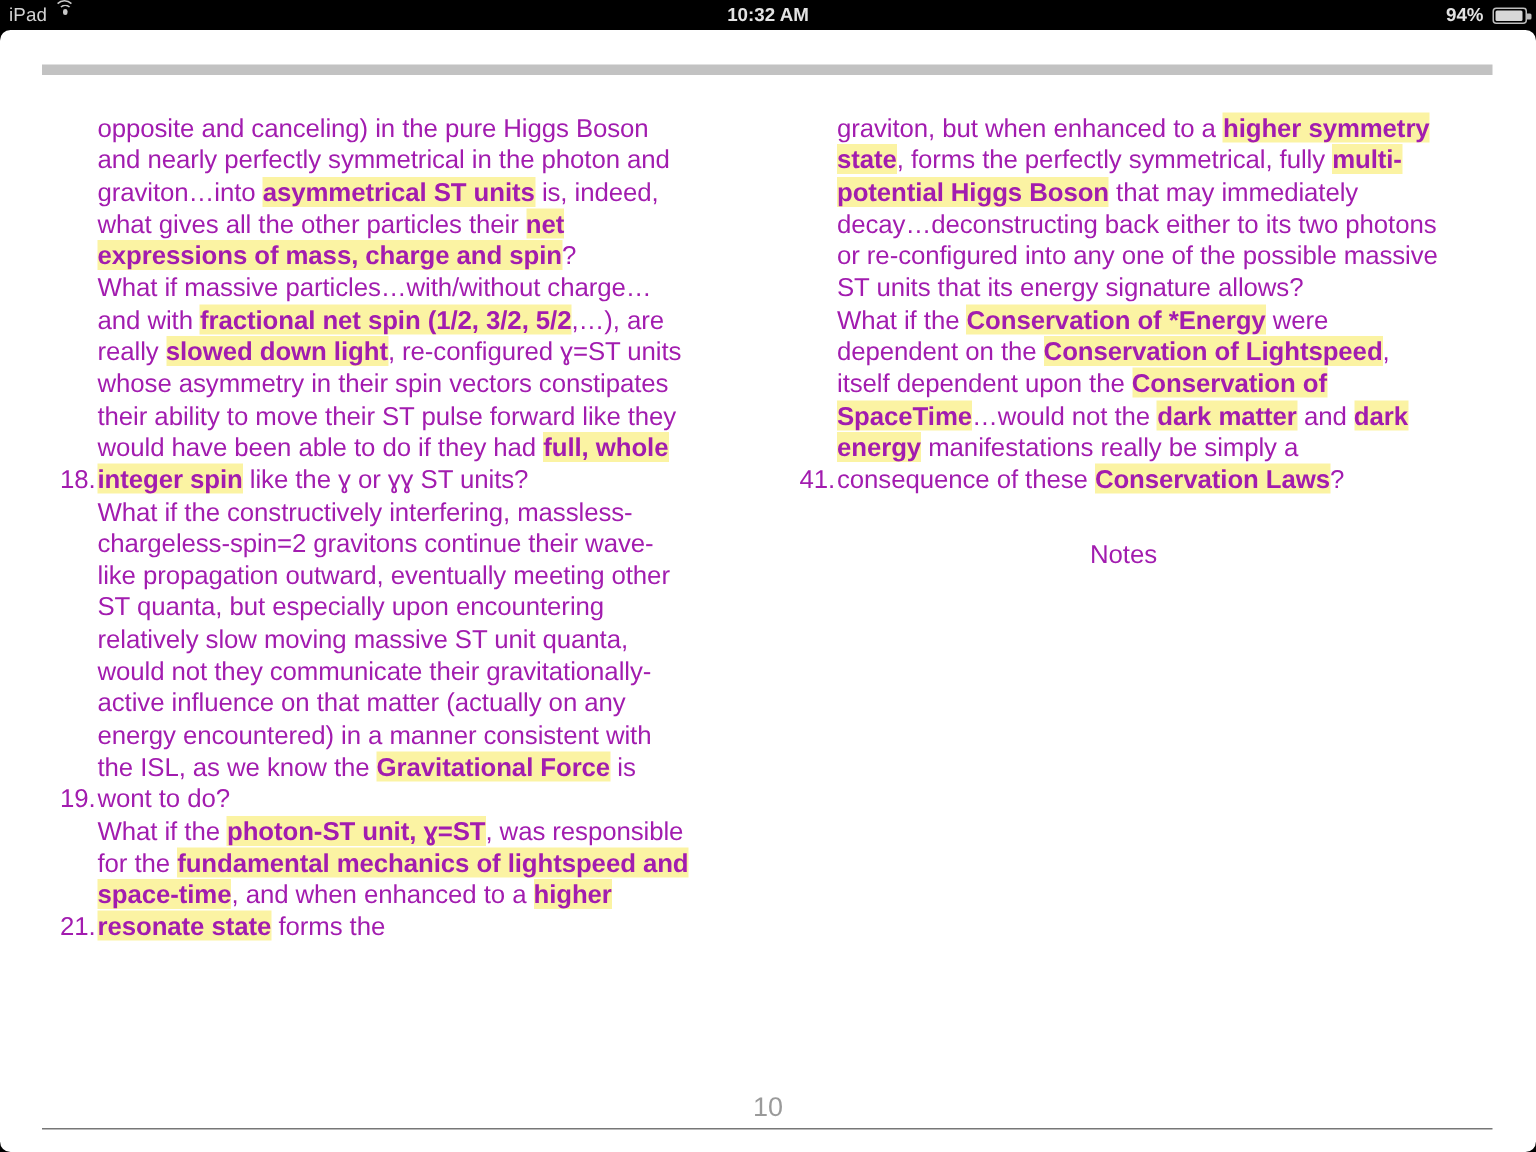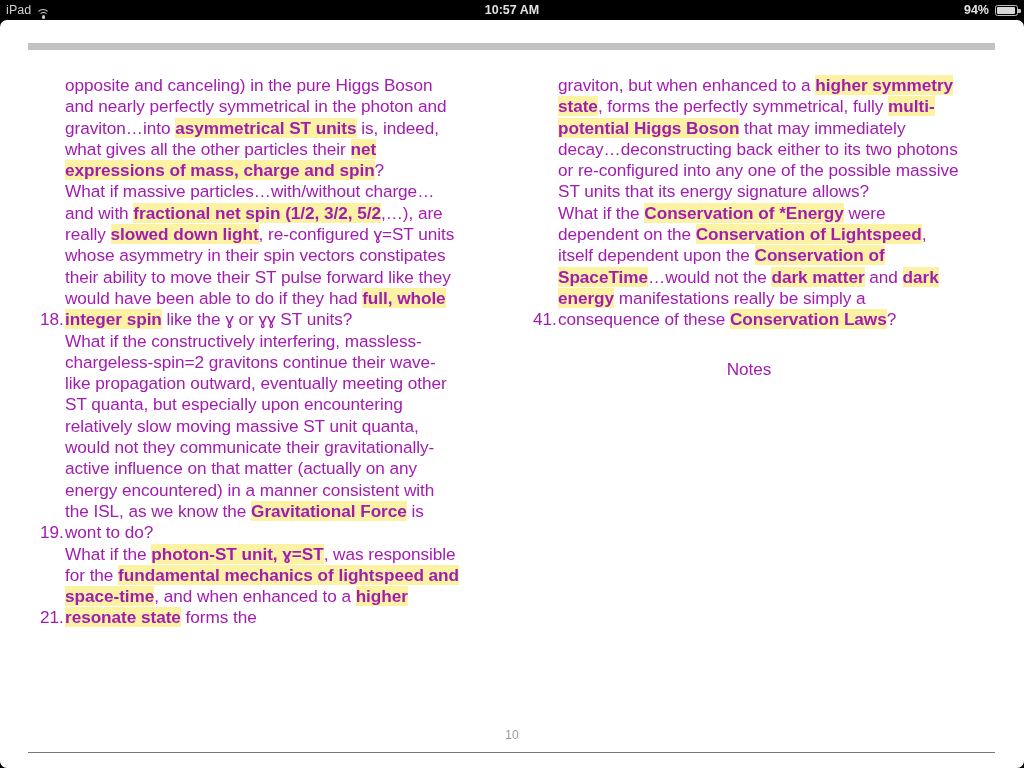--- a/index.html
+++ b/index.html
@@ -28,21 +28,21 @@
     background: #000;
     color: #cfcfcf;
     font-size: 12.5px;
     line-height: 20px;
     z-index: 20;
   }
   #status-left {
     position: absolute;
     left: 6px; top: 0;
     display: flex;
-    align-items: flex-end;
+    align-items: flex-start;
     gap: 5px;
     height: 20px;
   }
   #status-left .label { font-size: 12.5px; color: #d2d2d2; letter-spacing: .1px; }
   .wifi-icon { display: inline-block; width: 14px; height: 11px; position: relative; }
   .wifi-icon i {
     position: absolute;
     border: 1.4px solid #c9c9c9;
     border-bottom-color: transparent;
     border-left-color: transparent;
@@ -161,21 +161,21 @@
   .notes-title { margin-bottom: 0px; }
   .notes-body { }
 
   
   #page-num {
     position: absolute;
     top: 708px;
     left: 0;
     width: 1024px;
     text-align: center;
-    font-size: 12px;
+    font-size: 18px;
     color: #9a9a9a;
     z-index: 6;
   }
   #footer-rule {
     position: absolute;
     top: 732px;
     left: 28px;
     width: 967px;
     height: 1px;
     background: #777;
@@ -189,21 +189,21 @@
 
   <div id="status-bar">
     <div id="status-left">
       <span class="label">iPad</span>
       <span class="wifi-icon">
           <i></i>
           <i></i>
           <i></i>
         </span>
     </div>
-    <div id="status-center">10:57 AM</div>
+    <div id="status-center">10:32 AM</div>
     <div id="status-right">
       <span class="pct">94%</span>
       <span class="battery-icon">
           <span class="fill"></span>
         </span>
     </div>
   </div>
 
   <div id="page-sheet">
 

